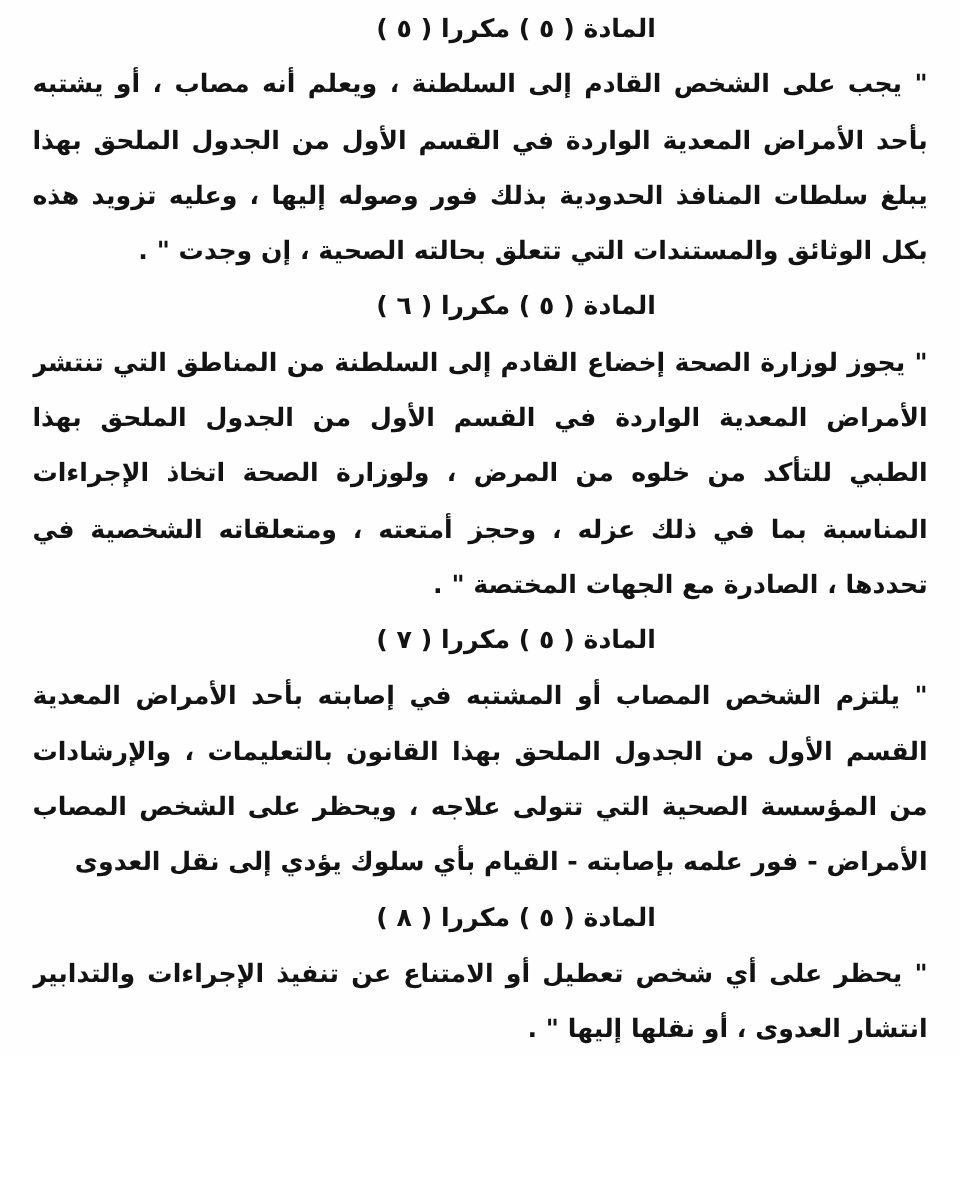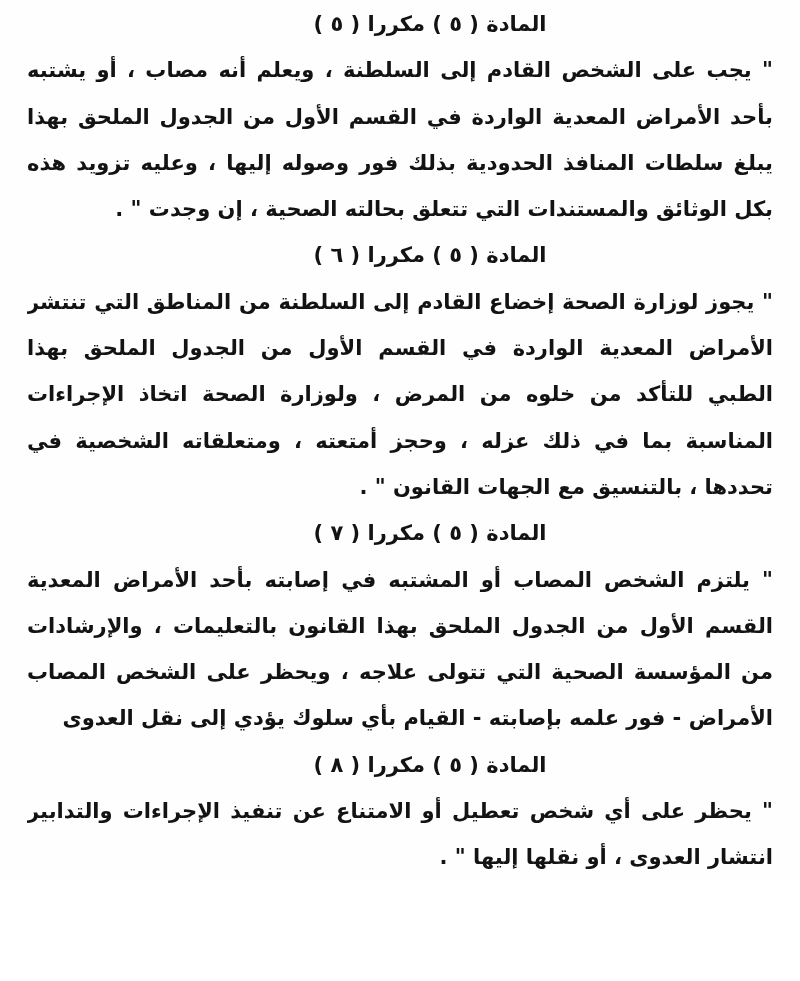--- a/index.html
+++ b/index.html
@@ -55,21 +55,21 @@
     <div class="line justify">يبلغ سلطات المنافذ الحدودية بذلك فور وصوله إليها ، وعليه تزويد هذه السلطات</div>
     <div class="line last">بكل الوثائق والمستندات التي تتعلق بحالته الصحية ، إن وجدت " .</div>
   </section>
 
   <section class="article">
     <div class="heading">المادة ( ٥ ) مكررا ( ٦ )</div>
     <div class="line justify">" يجوز لوزارة الصحة إخضاع القادم إلى السلطنة من المناطق التي تنتشر فيها أحد</div>
     <div class="line justify">الأمراض المعدية الواردة في القسم الأول من الجدول الملحق بهذا القانون للفحص</div>
     <div class="line justify">الطبي للتأكد من خلوه من المرض ، ولوزارة الصحة اتخاذ الإجراءات والتدابير</div>
     <div class="line justify">المناسبة بما في ذلك عزله ، وحجز أمتعته ، ومتعلقاته الشخصية في الأماكن التي</div>
-    <div class="line last">تحددها ، بالتنسيق مع الجهات القانون " .</div>
+    <div class="line last">تحددها ، الصادرة مع الجهات المختصة " .</div>
   </section>
 
   <section class="article">
     <div class="heading">المادة ( ٥ ) مكررا ( ٧ )</div>
     <div class="line justify">" يلتزم الشخص المصاب أو المشتبه في إصابته بأحد الأمراض المعدية الواردة في</div>
     <div class="line justify">القسم الأول من الجدول الملحق بهذا القانون بالتعليمات ، والإرشادات الصادرة له</div>
     <div class="line justify">من المؤسسة الصحية التي تتولى علاجه ، ويحظر على الشخص المصاب بأحد هذه</div>
     <div class="line last">الأمراض - فور علمه بإصابته - القيام بأي سلوك يؤدي إلى نقل العدوى إلى الغير " .</div>
   </section>
 

